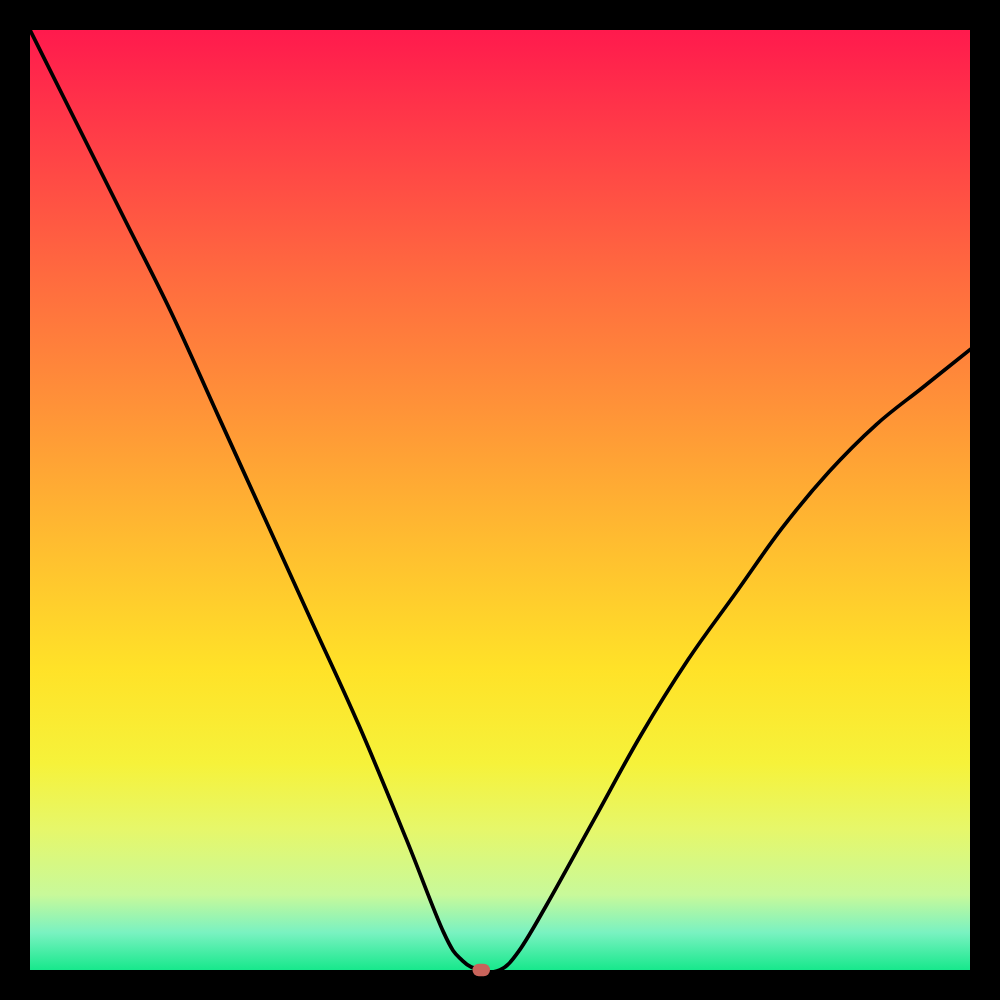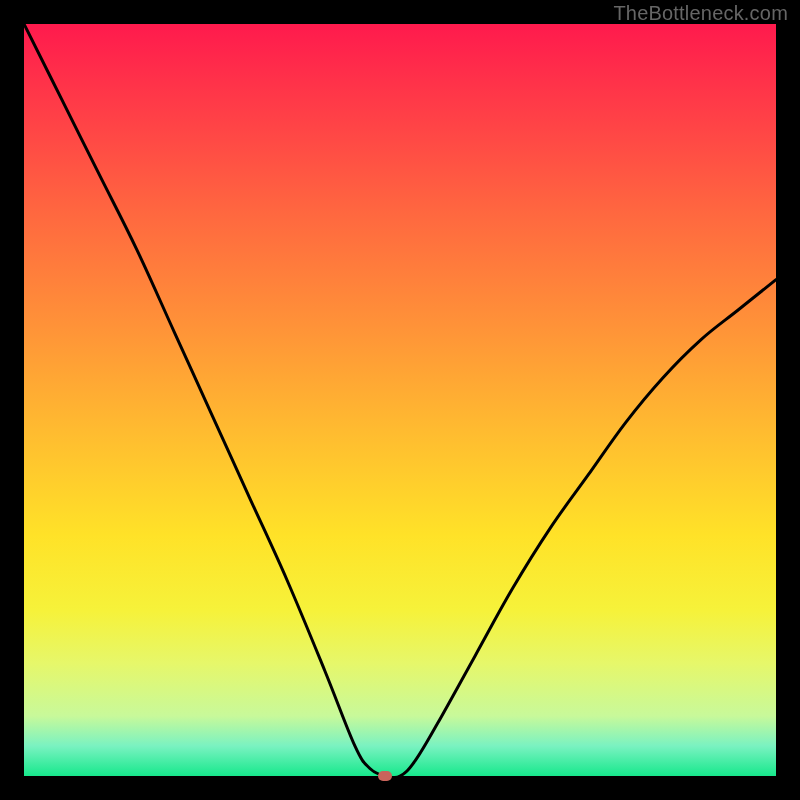--- a/index.html
+++ b/index.html
@@ -63,21 +63,20 @@
     height: 10px;
     background: #c9645b;
     border-radius: 5px;
     transform: translate(-50%, -50%);
   }
 </style>
 </head>
 <body>
 
 <div class="frame">
-  <div class="watermark">TheBottleneck.com</div>
 
   <div class="plot-area">
     <svg class="curve" viewBox="0 0 752 752" preserveAspectRatio="none">
       <path id="curve-path" d="M 0,0 C 6.768,13.535999999999987 24.064,48.127999999999936 37.6,75.19999999999993 C 51.136,102.27199999999993 61.664,123.32799999999996 75.2,150.39999999999998 C 88.736,177.47199999999998 99.264,197.17440000000002 112.8,225.60000000000002 C 126.336,254.02560000000003 136.864,278.54080000000005 150.4,308.32000000000005 C 163.936,338.09920000000005 174.464,361.2608 188,391.04 C 201.536,420.8192 212.064,443.9808 225.6,473.76 C 239.136,503.5392 249.664,525.3472 263.2,556.48 C 276.736,587.6128 288.61760000000004,616.9408000000001 300.8,646.72 C 312.9824,676.4992 322.7584,704.3231999999999 330.88,721.92 C 339.0016,739.5168 340.5056,739.0656 345.92,744.48 C 351.3344,749.8944 355.5456,750.6464 360.96,752 C 366.3744,753.3536 370.5856,754.7072 376,752 C 381.4144,749.2928 384.272,746.4352 391.04,736.96 C 397.80800000000005,727.4848000000001 402.7712,718.3104000000001 413.6,699.36 C 424.4288,680.4096 437.664,656.0447999999999 451.2,631.68 C 464.736,607.3152 475.264,587.0112 488.8,564 C 502.336,540.9888 512.864,524.144 526.4,503.84 C 539.9359999999999,483.53599999999994 550.4639999999999,470.1504 564,451.2 C 577.5360000000001,432.2496 588.0640000000001,416.1568 601.6,398.56 C 615.136,380.96320000000003 625.6639999999999,368.32959999999997 639.1999999999999,353.44 C 652.736,338.5504 663.264,328.02240000000006 676.8000000000001,315.84000000000003 C 690.3360000000001,303.6576 700.864,296.5888 714.4,285.76 C 727.9359999999999,274.9312 745.232,261.09439999999995 752,255.67999999999995" stroke="#000" stroke-width="3" fill="none" stroke-linejoin="round" stroke-linecap="round"></path>
     </svg>
     <div id="marker" class="marker" style="left: 360.96px; top: 752px; background: rgb(201, 100, 91);"></div>
   </div>
 </div>
 
 </body></html>

